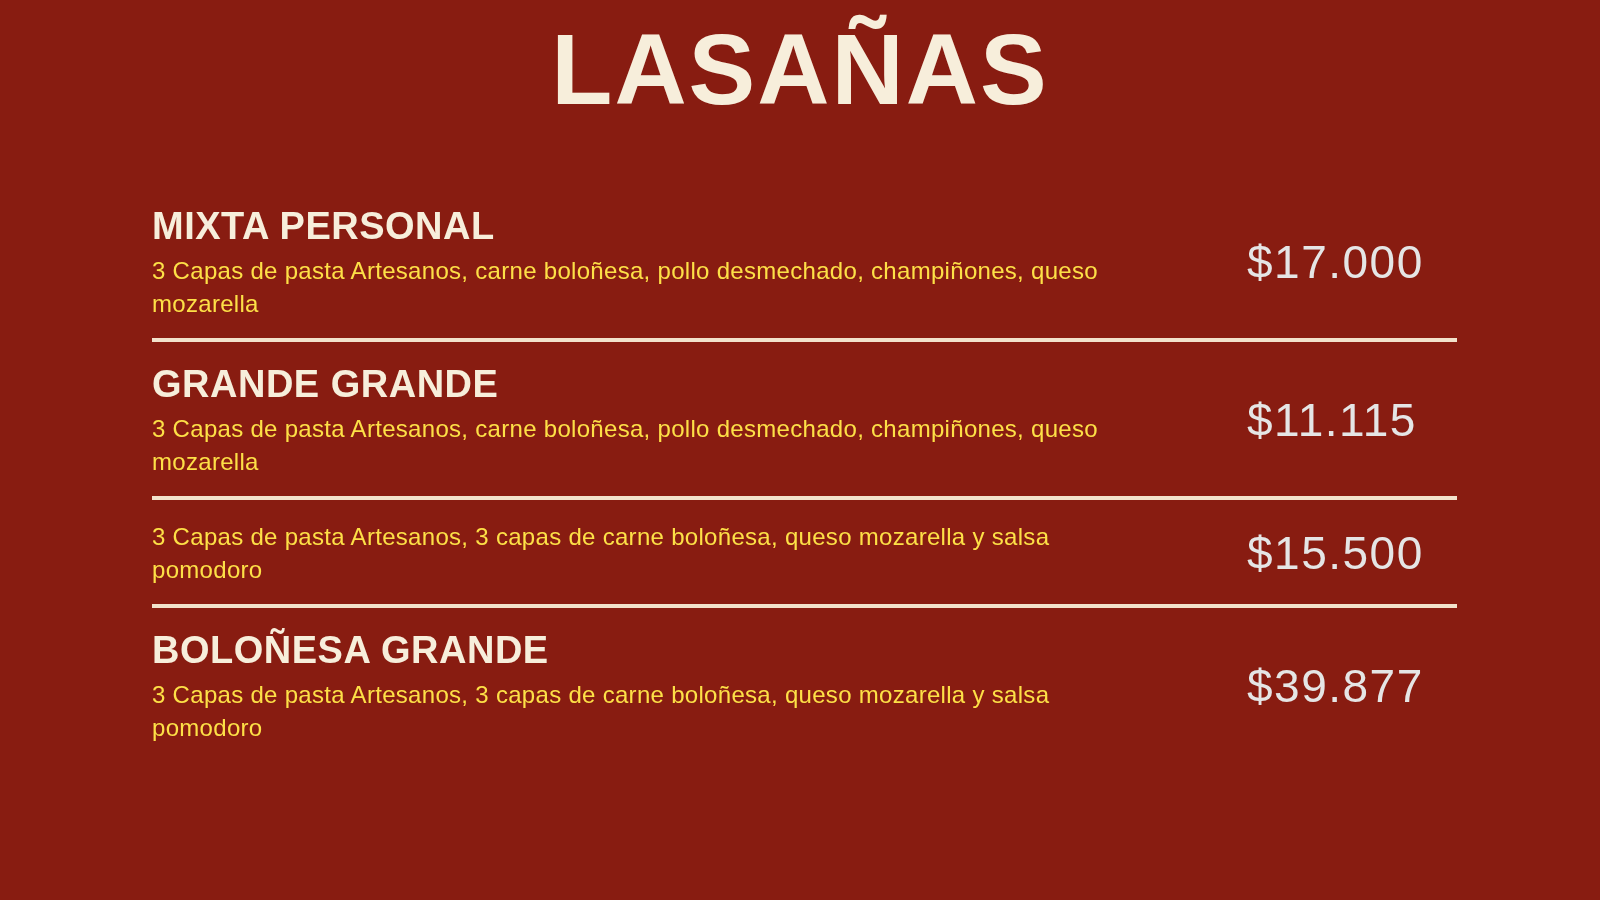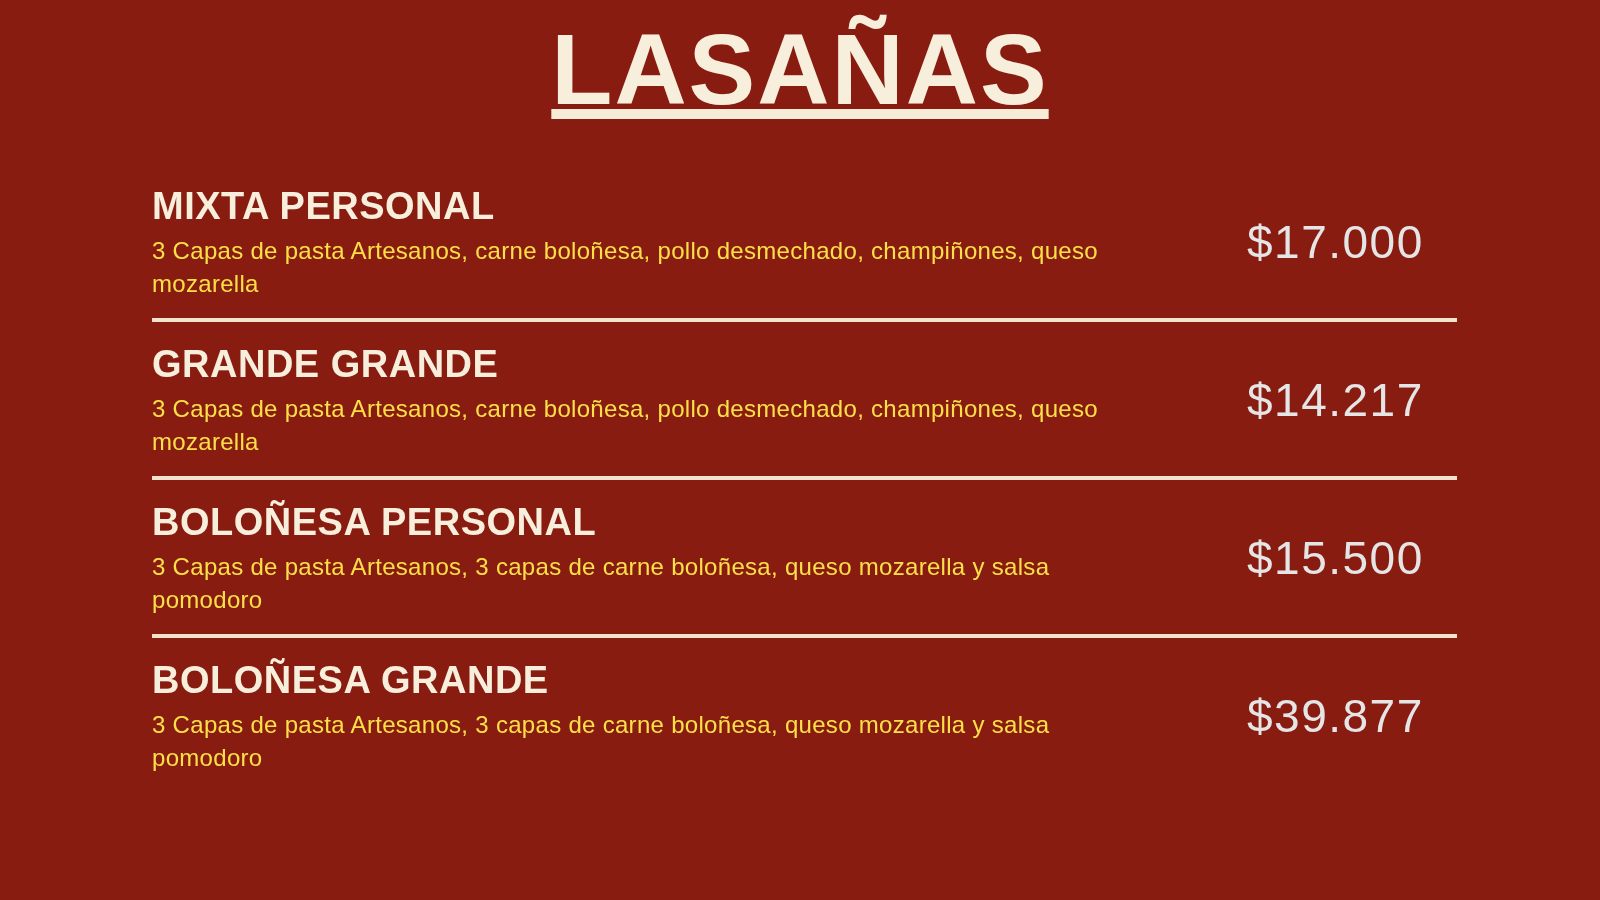--- a/index.html
+++ b/index.html
@@ -11,37 +11,36 @@
     height: 900px;
     background: #881C11;
     overflow: hidden;
     font-family: "Liberation Sans", sans-serif;
     color: #F6EBD7;
   }
   .page {
     width: 1600px;
     height: 900px;
     position: relative;
-    text-decoration: underline;
   }
   h1.menu-title {
     margin: 0;
     padding-top: 14px;
     text-align: center;
     font-size: 100px;
     line-height: 110px;
     font-weight: 900;
     letter-spacing: 2px;
     color: #F7EEDB;
   }
   .menu {
     position: absolute;
     left: 152px;
     width: 1305px;
-    top: 184px;
+    top: 204px;
   }
   .item {
     display: flex;
     align-items: center;
     justify-content: space-between;
     padding: 20px 0 18px 0;
     border-bottom: 4px solid #F3E2CC;
   }
   .item:first-child {
     padding-top: 0;
@@ -99,26 +98,25 @@
     </div>
 
     <div class="item">
       <div class="item-left">
         <div class="item-name">GRANDE GRANDE</div>
         <div class="item-desc">
           <div>3 Capas de pasta Artesanos, carne boloñesa, pollo desmechado, champiñones, queso</div>
           <div>mozarella</div>
         </div>
       </div>
-      <div class="item-price">$14.217</div>
+      <div class="item-price">$11.115</div>
     </div>
 
     <div class="item">
       <div class="item-left">
-        <div class="item-name">BOLOÑESA PERSONAL</div>
         <div class="item-desc">
           <div>3 Capas de pasta Artesanos, 3 capas de carne boloñesa, queso mozarella y salsa</div>
           <div>pomodoro</div>
         </div>
       </div>
       <div class="item-price">$15.500</div>
     </div>
 
     <div class="item">
       <div class="item-left">

